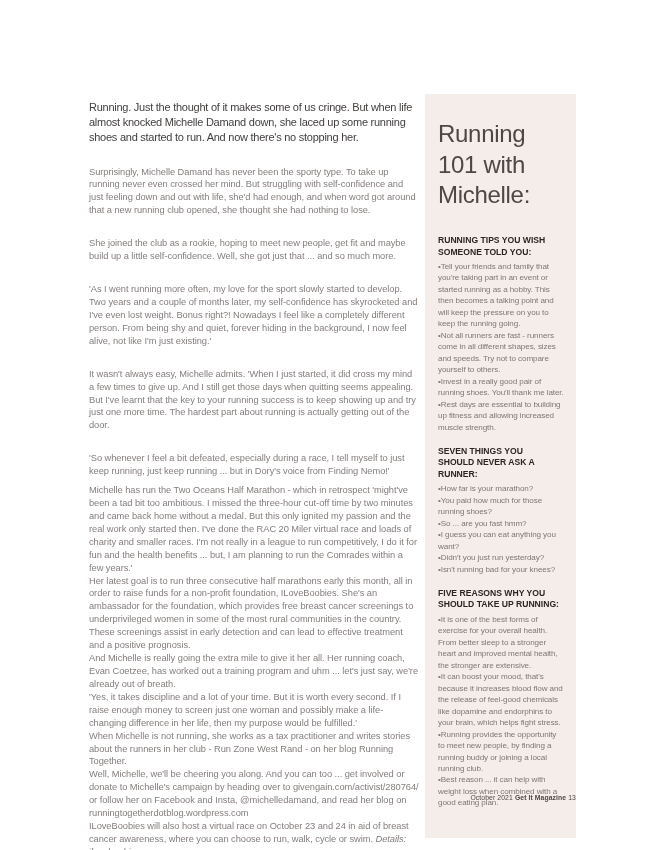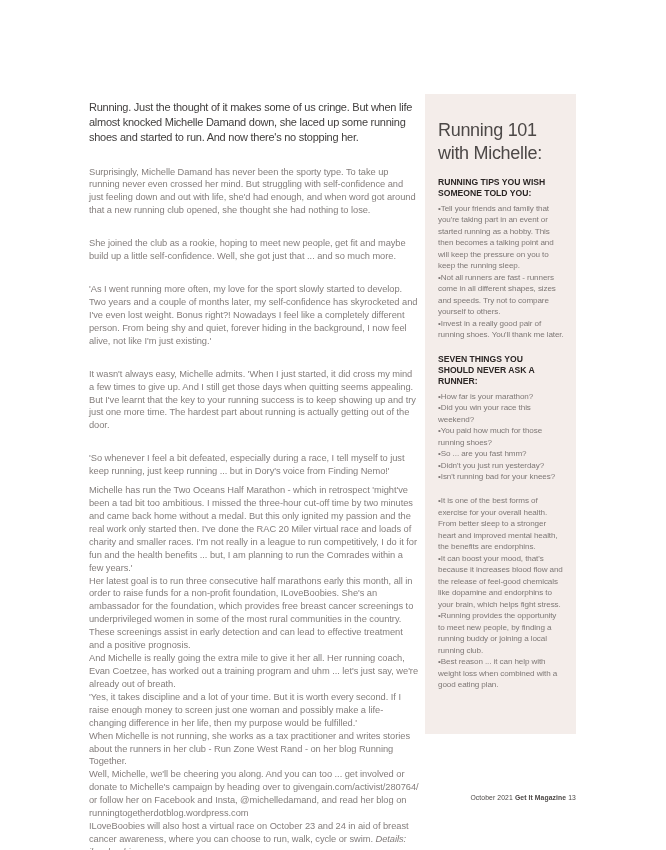--- a/index.html
+++ b/index.html
@@ -39,23 +39,23 @@
   .italic { font-style: italic; }
   .sidebar {
     position: absolute;
     left: 425px; top: 94px;
     width: 151px;
     min-height: 640px;
     background: #f4edea;
     padding: 25px 11px 16px 13px;
   }
   .sb-title {
-    margin: 0 0 12px 0;
+    margin: 0 0 24px 0;
     font-weight: 400;
-    font-size: 18px;
+    font-size: 24px;
     line-height: 1.28;
     color: #4c4847;
     letter-spacing: -0.3px;
   }
   .sb-section { margin-bottom: 13px; }
   .sb-heading {
     margin: 0 4px 3px 0;
     font-size: 8.6px;
     font-weight: 700;
     color: #2b2625;
@@ -104,41 +104,43 @@
       </p>
     </div>
   </div>
 
   <aside class="sidebar">
     <h2 class="sb-title">Running 101 with Michelle:</h2>
 
     <section class="sb-section">
       <h3 class="sb-heading">RUNNING TIPS YOU WISH SOMEONE TOLD YOU:</h3>
       <ul class="sb-list">
-        <li>Tell your friends and family that you're taking part in an event or started running as a hobby. This then becomes a talking point and will keep the pressure on you to keep the running sleep.</li>
+        <li>Tell your friends and family that you're taking part in an event or started running as a hobby. This then becomes a talking point and will keep the pressure on you to keep the running going.</li>
         <li>Not all runners are fast - runners come in all different shapes, sizes and speeds. Try not to compare yourself to others.</li>
         <li>Invest in a really good pair of running shoes. You'll thank me later.</li>
+        <li>Rest days are essential to building up fitness and allowing increased muscle strength.</li>
       </ul>
     </section>
 
     <section class="sb-section">
       <h3 class="sb-heading">SEVEN THINGS YOU SHOULD NEVER ASK A RUNNER:</h3>
       <ul class="sb-list">
         <li>How far is your marathon?</li>
-        <li>Did you win your race this weekend?</li>
         <li>You paid how much for those running shoes?</li>
         <li>So ... are you fast hmm?</li>
+        <li>I guess you can eat anything you want?</li>
         <li>Didn't you just run yesterday?</li>
         <li>Isn't running bad for your knees?</li>
       </ul>
     </section>
 
     <section class="sb-section">
+      <h3 class="sb-heading">FIVE REASONS WHY YOU SHOULD TAKE UP RUNNING:</h3>
       <ul class="sb-list">
-        <li>It is one of the best forms of exercise for your overall health. From better sleep to a stronger heart and improved mental health, the benefits are endorphins.</li>
+        <li>It is one of the best forms of exercise for your overall health. From better sleep to a stronger heart and improved mental health, the stronger are extensive.</li>
         <li>It can boost your mood, that's because it increases blood flow and the release of feel-good chemicals like dopamine and endorphins to your brain, which helps fight stress.</li>
         <li>Running provides the opportunity to meet new people, by finding a running buddy or joining a local running club.</li>
         <li>Best reason ... it can help with weight loss when combined with a good eating plan.</li>
       </ul>
     </section>
   </aside>
 
   <div class="footer">
     <span class="f-issue">October 2021</span>
     <span class="f-mag">Get It Magazine</span>

